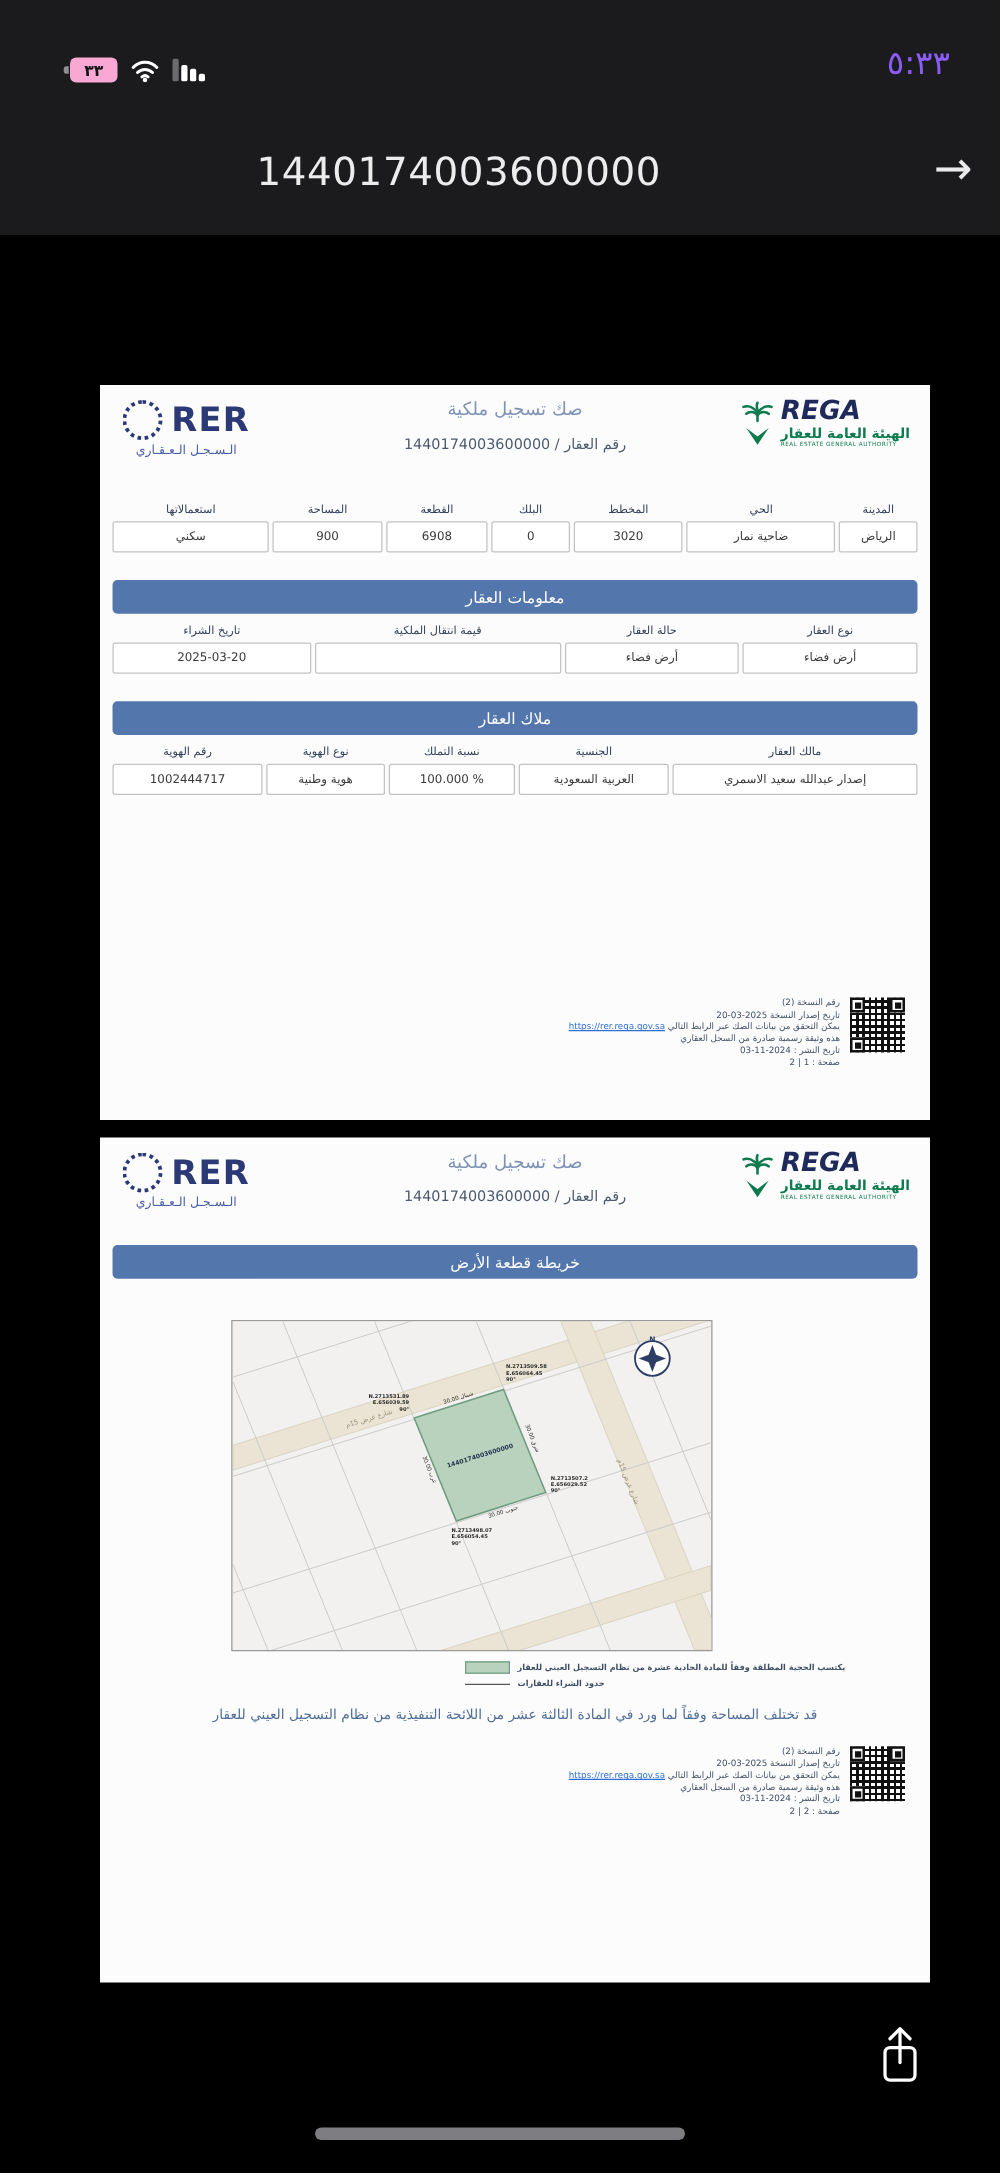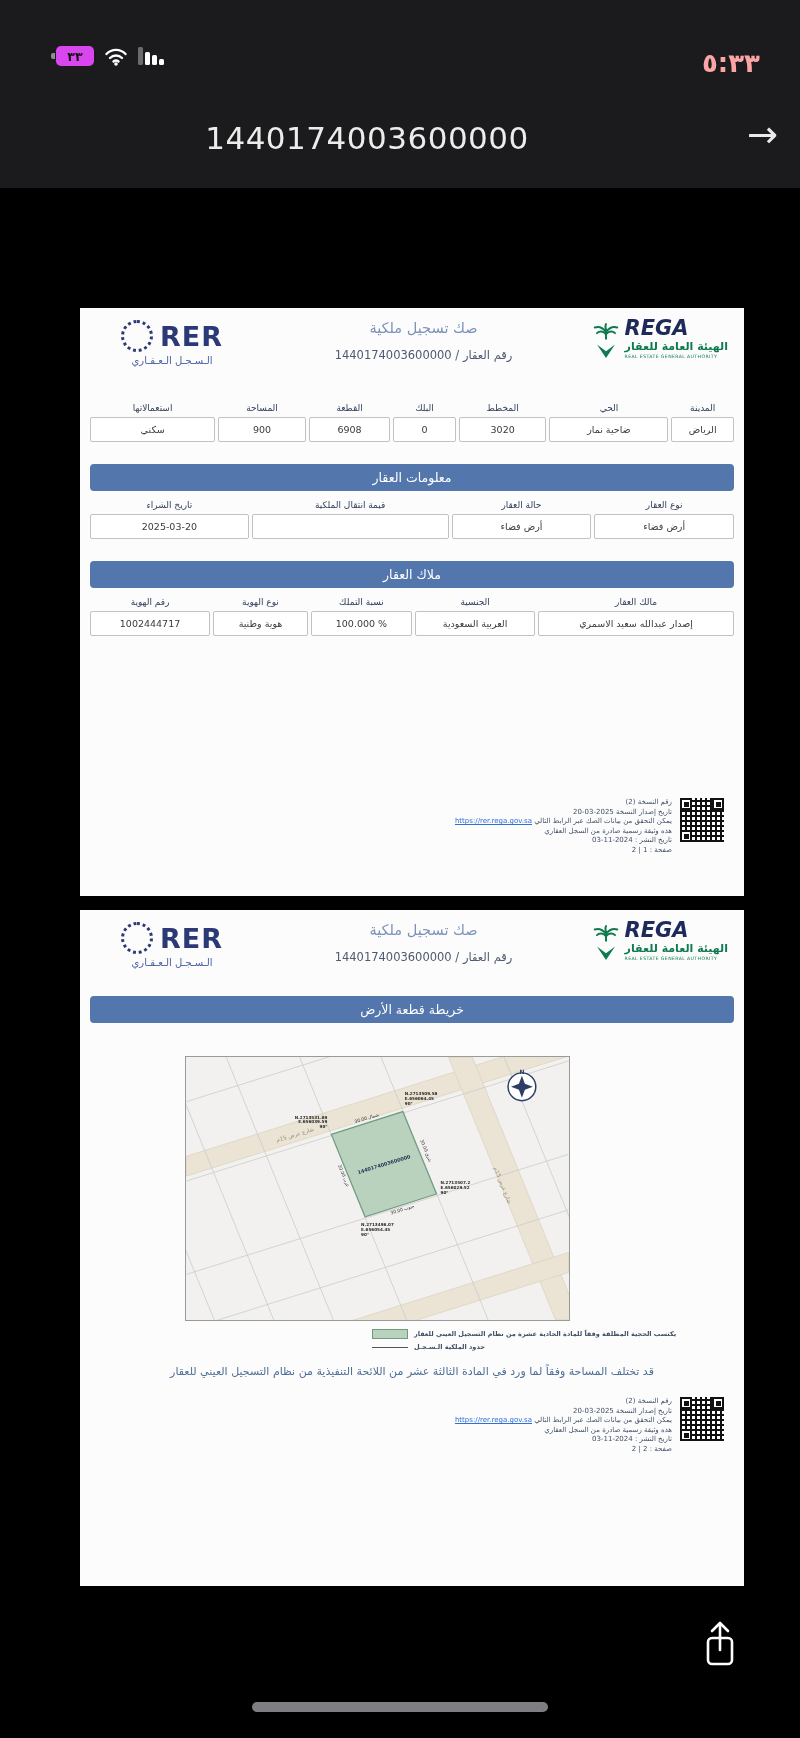--- a/index.html
+++ b/index.html
@@ -3,46 +3,46 @@
 <meta charset="utf-8">
 <style>
   html,body{margin:0;padding:0;background:#000;}
   *{box-sizing:border-box;}
   body{font-family:"DejaVu Sans","Liberation Sans",sans-serif;}
   .screen{position:relative;width:800px;height:1738px;background:#000;overflow:hidden;margin:0 auto;}
 
   
   .chrome{position:absolute;top:0;left:0;width:800px;height:188px;background:#1b1b1d;}
   .status-left{position:absolute;left:56px;top:46px;display:flex;align-items:center;gap:10px;}
-  .batt{width:38px;height:20px;border-radius:5px;background:#d946ef;position:relative;
+  .batt{width:38px;height:20px;border-radius:5px;background:#f9a8d4;position:relative;
         display:flex;align-items:center;justify-content:center;color:#141414;font-size:12.5px;font-weight:bold;}
   .batt::before{content:"";position:absolute;left:-5px;top:7px;width:4px;height:6px;background:#8e8e93;border-radius:2px 0 0 2px;}
   .cell-bars{display:flex;align-items:flex-end;gap:2.5px;height:18px;}
   .cell-bars i{display:block;width:4.5px;border-radius:1.5px;background:#fff;}
   .cell-bars i.b1{height:18px;background:#6b6b6e;}
   .cell-bars i.b2{height:13px;} .cell-bars i.b3{height:10px;} .cell-bars i.b4{height:6.5px;}
-  .status-time{position:absolute;right:40px;top:48px;font-size:26px;font-weight:700;color:#fca5a5;}
+  .status-time{position:absolute;right:40px;top:36px;font-size:26px;font-weight:400;color:#8b5cf6;}
   .viewer-title{position:absolute;top:120px;left:0;width:734px;text-align:center;
                 font-size:31px;color:#ececec;letter-spacing:.5px;}
   .fwd-arrow{position:absolute;top:116px;right:22px;font-size:37px;color:#eaeaea;line-height:1;cursor:pointer;}
 
   
   .page{position:absolute;left:80px;width:664px;background:#fcfcfd;}
   .page1{top:308px;height:588px;}
   .page2{top:910px;height:676px;}
-  .doc-header{position:relative;height:86px;margin-left:23px;}
+  .doc-header{position:relative;height:86px;}
   .rer{position:absolute;left:18px;top:12px;text-align:center;}
   .rer-row{display:flex;align-items:center;gap:7px;}
   .rer-circle{width:32px;height:32px;border:3px dotted #2b3a77;border-radius:50%;}
   .rer-word{font-size:27px;font-weight:bold;color:#2b3a77;letter-spacing:1px;}
   .rer-ar{margin-top:3px;font-size:10px;color:#4a5fa5;letter-spacing:1px;}
   .doc-titles{position:absolute;left:50%;transform:translateX(-50%);top:12px;text-align:center;white-space:nowrap;}
   .doc-title{font-size:14.5px;color:#7d93b6;}
   .doc-num{direction:rtl;margin-top:12px;font-size:11.5px;color:#4c5a70;}
-  .rega{position:absolute;right:16px;top:10px;display:flex;gap:5px;align-items:flex-end;}
+  .rega{position:absolute;right:16px;top:10px;display:flex;gap:5px;align-items:center;}
   .rega-txt{text-align:left;}
   .rega-word{font-size:21px;font-weight:bold;color:#1e2a5a;font-style:italic;line-height:1;}
   .rega-ar{font-size:11px;font-weight:bold;color:#0e7a4e;margin-top:1px;}
   .rega-en{font-size:4.6px;color:#0e7a4e;letter-spacing:.4px;margin-top:1px;}
 
   .bar{margin:0 10px;height:27px;background:#5377ac;border-radius:4px;color:#fff;
        display:flex;align-items:center;justify-content:center;font-size:12.5px;}
   .bar.mt{margin-top:22px;}
   .tbl{margin:4px 10px 0;direction:rtl;}
   .trow{display:flex;gap:3px;}
@@ -309,21 +309,21 @@
       </svg>
     </div>
 
     <div class="legend">
       <div class="leg-row">
         <span class="leg-swatch"></span>
         <span class="leg-txt">يكتسب الحجية المطلقة وفقاً للمادة الحادية عشرة من نظام التسجيل العيني للعقار</span>
       </div>
       <div class="leg-row">
         <span class="leg-line"></span>
-        <span class="leg-txt">حدود الملكية الـسـجـل</span>
+        <span class="leg-txt">حدود الشراء للعقارات</span>
       </div>
     </div>
 
     <div class="map-note">قد تختلف المساحة وفقاً لما ورد في المادة الثالثة عشر من اللائحة التنفيذية من نظام التسجيل العيني للعقار</div>
 
     <div class="pfooter" style="top:487px;">
       <div class="txt">
         <div>رقم النسخة (2)</div>
         <div>تاريخ إصدار النسخة 2025-03-20</div>
         <div>

